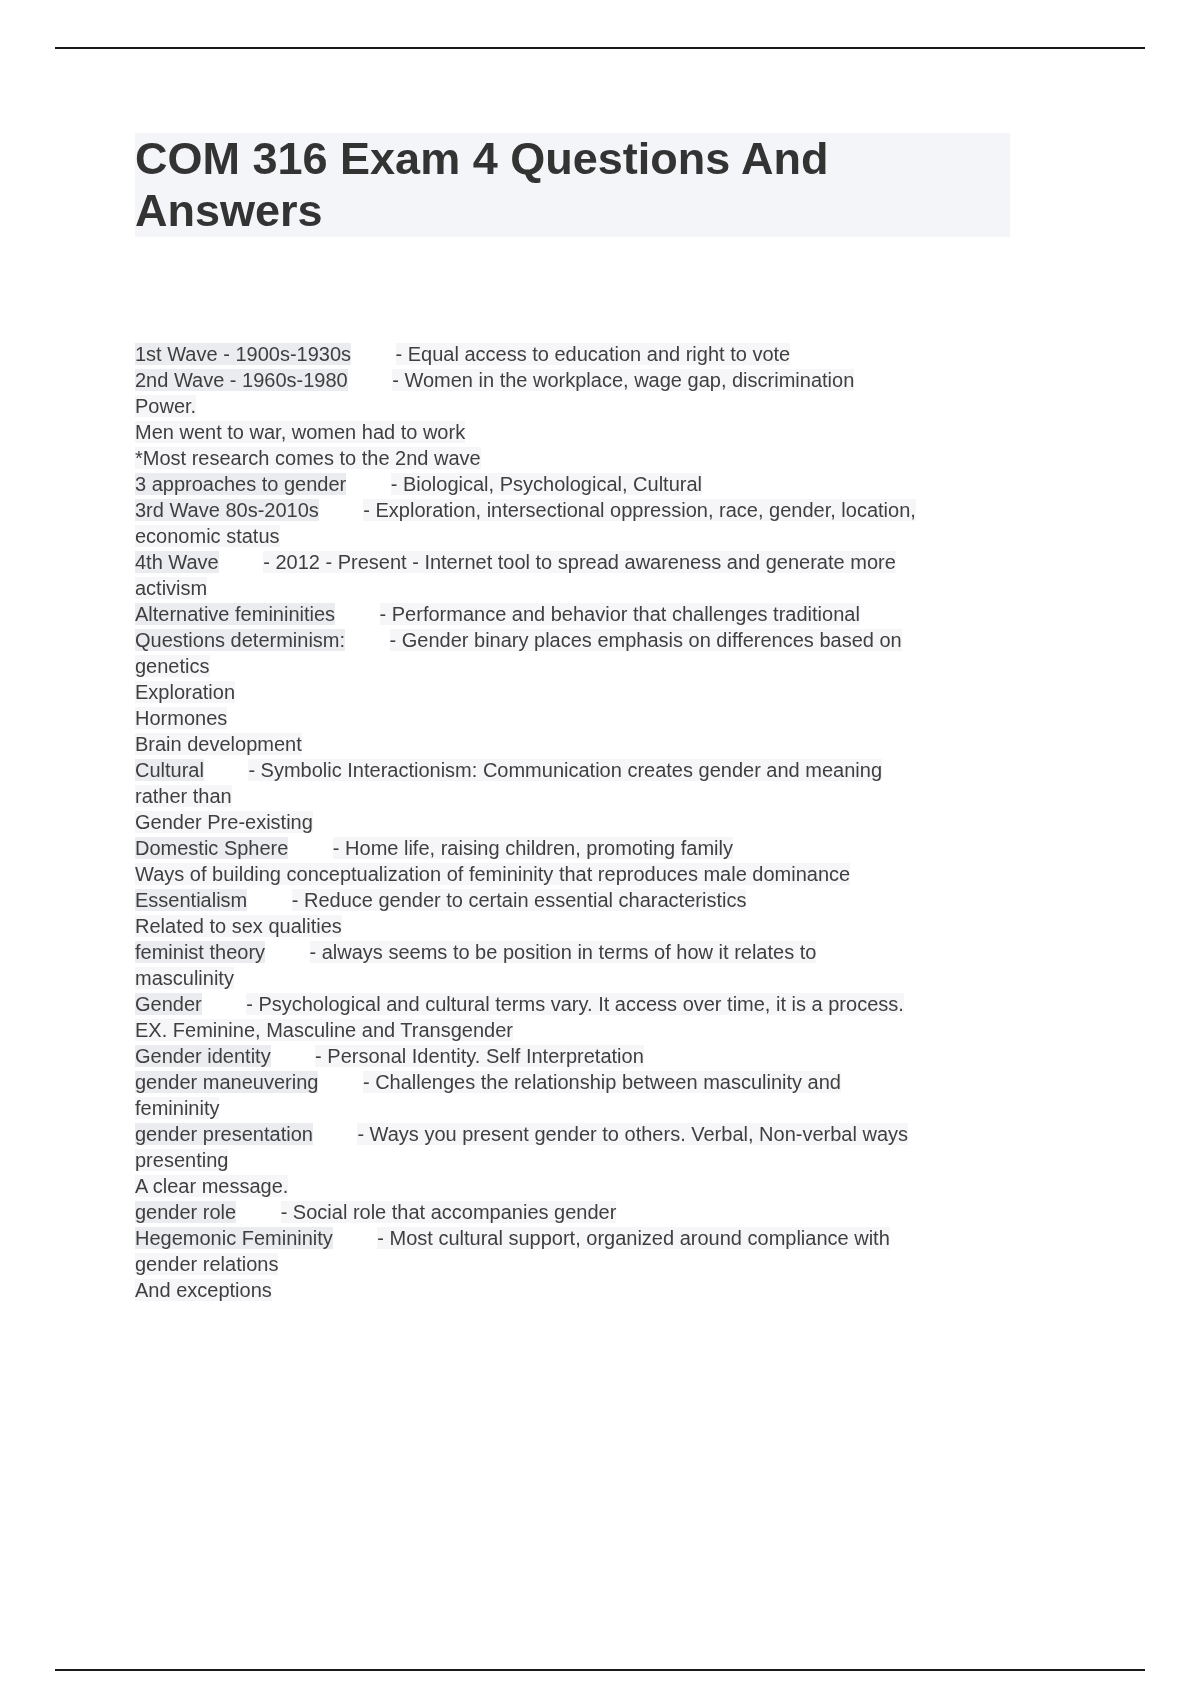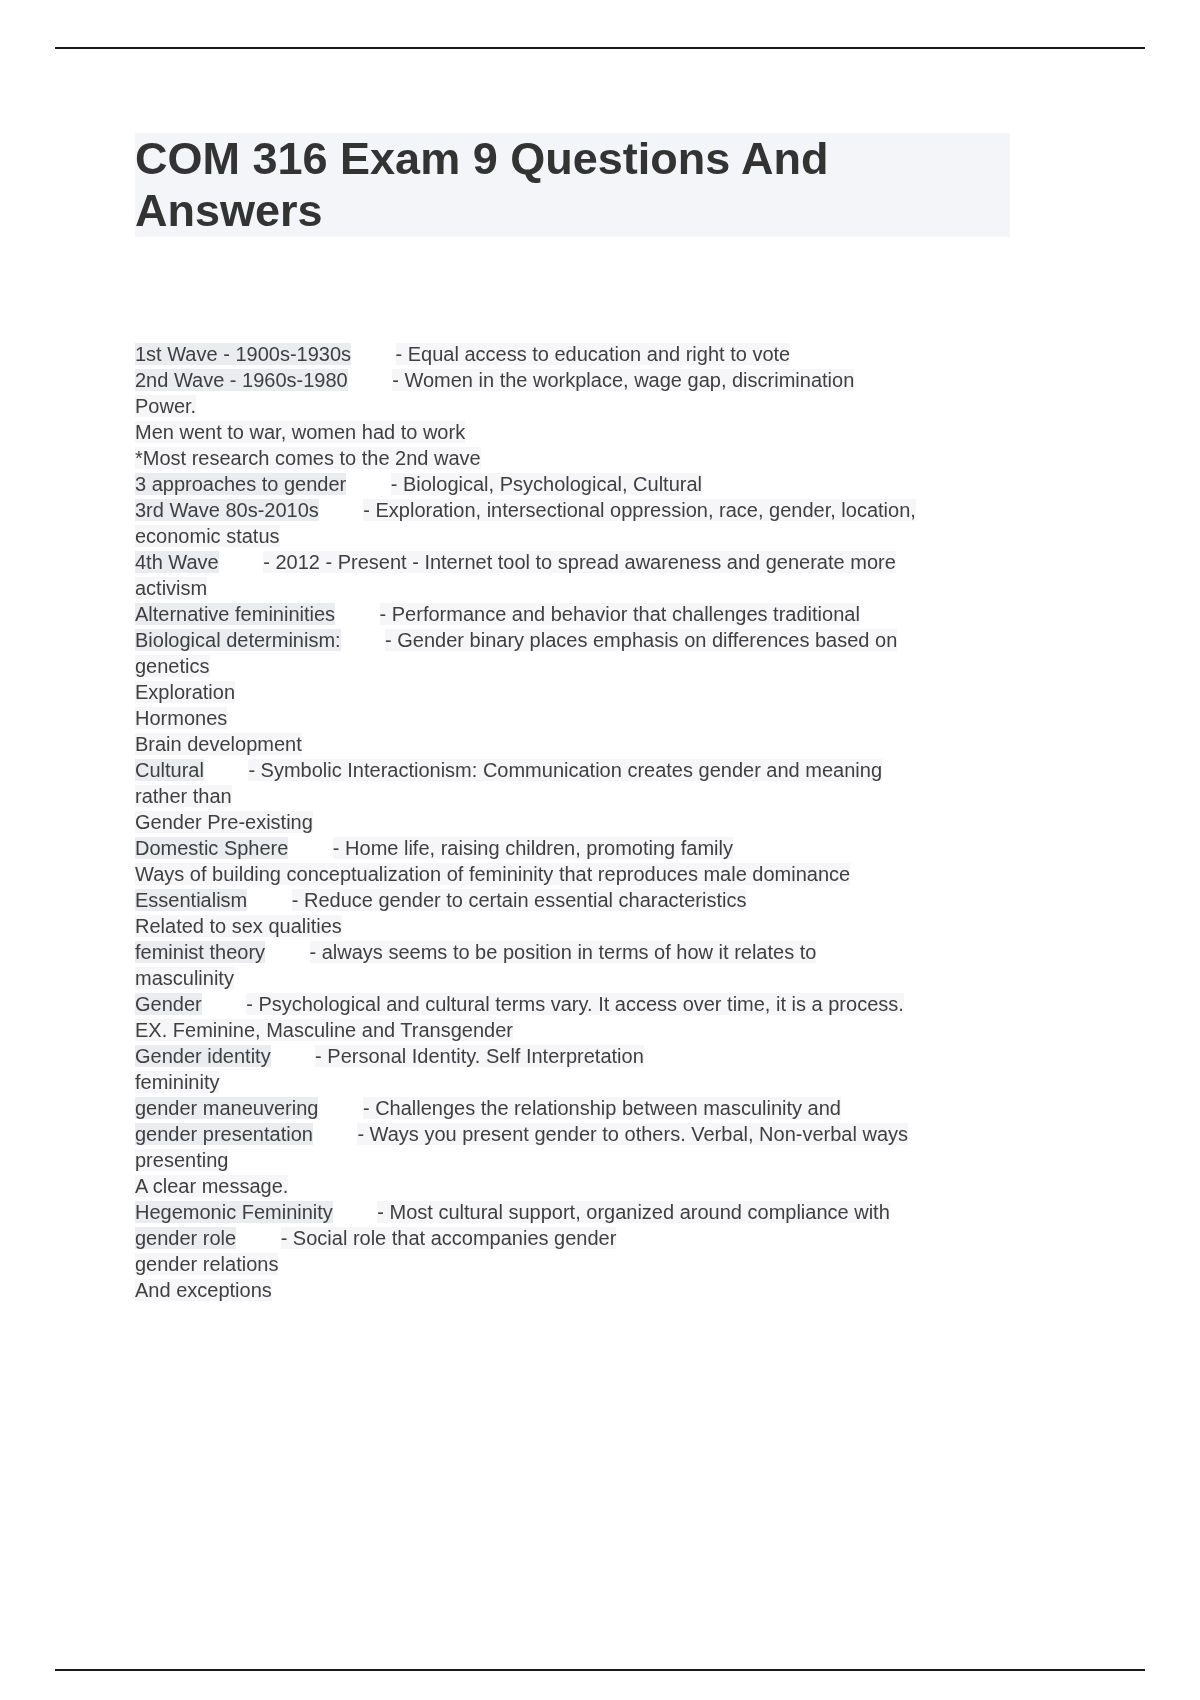--- a/index.html
+++ b/index.html
@@ -51,55 +51,55 @@
   .seg-t { background: var(--term-hl); }
   .seg-d { background: var(--answer-hl); }
   .seg-g { background: transparent; }
 </style>
 </head>
 <body>
 
 <div class="rule top"></div>
 
 <div class="content">
-  <h1 class="doc-title">COM 316 Exam 9 Questions And Answers</h1>
+  <h1 class="doc-title">COM 316 Exam 4 Questions And Answers</h1>
   <div class="body-lines">
       <div class="line"><span class="seg seg-t">1st Wave - 1900s-1930s</span><span class="seg seg-g">        </span><span class="seg seg-d">- Equal access to education and right to vote</span></div>
       <div class="line"><span class="seg seg-t">2nd Wave - 1960s-1980</span><span class="seg seg-g">        </span><span class="seg seg-d">- Women in the workplace, wage gap, discrimination</span></div>
       <div class="line"><span class="seg seg-d">Power.</span></div>
       <div class="line"><span class="seg seg-d">Men went to war, women had to work</span></div>
       <div class="line"><span class="seg seg-d">*Most research comes to the 2nd wave</span></div>
       <div class="line"><span class="seg seg-t">3 approaches to gender</span><span class="seg seg-g">        </span><span class="seg seg-d">- Biological, Psychological, Cultural</span></div>
       <div class="line"><span class="seg seg-t">3rd Wave 80s-2010s</span><span class="seg seg-g">        </span><span class="seg seg-d">- Exploration, intersectional oppression, race, gender, location,</span></div>
       <div class="line"><span class="seg seg-d">economic status</span></div>
       <div class="line"><span class="seg seg-t">4th Wave</span><span class="seg seg-g">        </span><span class="seg seg-d">- 2012 - Present - Internet tool to spread awareness and generate more</span></div>
       <div class="line"><span class="seg seg-d">activism</span></div>
       <div class="line"><span class="seg seg-t">Alternative femininities</span><span class="seg seg-g">        </span><span class="seg seg-d">- Performance and behavior that challenges traditional</span></div>
-      <div class="line"><span class="seg seg-t">Biological determinism:</span><span class="seg seg-g">        </span><span class="seg seg-d">- Gender binary places emphasis on differences based on</span></div>
+      <div class="line"><span class="seg seg-t">Questions determinism:</span><span class="seg seg-g">        </span><span class="seg seg-d">- Gender binary places emphasis on differences based on</span></div>
       <div class="line"><span class="seg seg-d">genetics</span></div>
       <div class="line"><span class="seg seg-d">Exploration</span></div>
       <div class="line"><span class="seg seg-d">Hormones</span></div>
       <div class="line"><span class="seg seg-d">Brain development</span></div>
       <div class="line"><span class="seg seg-t">Cultural</span><span class="seg seg-g">        </span><span class="seg seg-d">- Symbolic Interactionism: Communication creates gender and meaning</span></div>
       <div class="line"><span class="seg seg-d">rather than</span></div>
       <div class="line"><span class="seg seg-d">Gender Pre-existing</span></div>
       <div class="line"><span class="seg seg-t">Domestic Sphere</span><span class="seg seg-g">        </span><span class="seg seg-d">- Home life, raising children, promoting family</span></div>
       <div class="line"><span class="seg seg-d">Ways of building conceptualization of femininity that reproduces male dominance</span></div>
       <div class="line"><span class="seg seg-t">Essentialism</span><span class="seg seg-g">        </span><span class="seg seg-d">- Reduce gender to certain essential characteristics</span></div>
       <div class="line"><span class="seg seg-d">Related to sex qualities</span></div>
       <div class="line"><span class="seg seg-t">feminist theory</span><span class="seg seg-g">        </span><span class="seg seg-d">- always seems to be position in terms of how it relates to</span></div>
       <div class="line"><span class="seg seg-d">masculinity</span></div>
       <div class="line"><span class="seg seg-t">Gender</span><span class="seg seg-g">        </span><span class="seg seg-d">- Psychological and cultural terms vary. It access over time, it is a process.</span></div>
       <div class="line"><span class="seg seg-d">EX. Feminine, Masculine and Transgender</span></div>
       <div class="line"><span class="seg seg-t">Gender identity</span><span class="seg seg-g">        </span><span class="seg seg-d">- Personal Identity. Self Interpretation</span></div>
+      <div class="line"><span class="seg seg-t">gender maneuvering</span><span class="seg seg-g">        </span><span class="seg seg-d">- Challenges the relationship between masculinity and</span></div>
       <div class="line"><span class="seg seg-d">femininity</span></div>
-      <div class="line"><span class="seg seg-t">gender maneuvering</span><span class="seg seg-g">        </span><span class="seg seg-d">- Challenges the relationship between masculinity and</span></div>
       <div class="line"><span class="seg seg-t">gender presentation</span><span class="seg seg-g">        </span><span class="seg seg-d">- Ways you present gender to others. Verbal, Non-verbal ways</span></div>
       <div class="line"><span class="seg seg-d">presenting</span></div>
       <div class="line"><span class="seg seg-d">A clear message.</span></div>
+      <div class="line"><span class="seg seg-t">gender role</span><span class="seg seg-g">        </span><span class="seg seg-d">- Social role that accompanies gender</span></div>
       <div class="line"><span class="seg seg-t">Hegemonic Femininity</span><span class="seg seg-g">        </span><span class="seg seg-d">- Most cultural support, organized around compliance with</span></div>
-      <div class="line"><span class="seg seg-t">gender role</span><span class="seg seg-g">        </span><span class="seg seg-d">- Social role that accompanies gender</span></div>
       <div class="line"><span class="seg seg-d">gender relations</span></div>
       <div class="line"><span class="seg seg-d">And exceptions</span></div>
     </div>
 </div>
 
 <div class="rule bottom"></div>
 
 </body></html>

